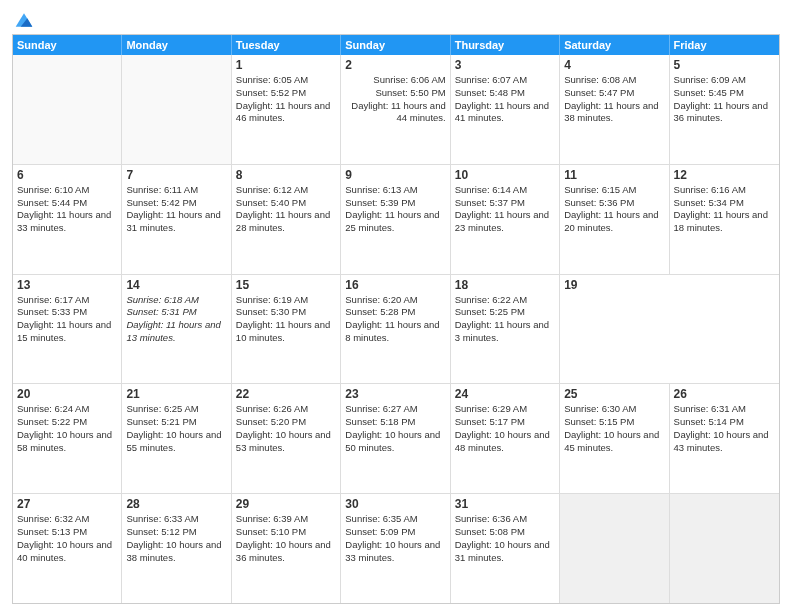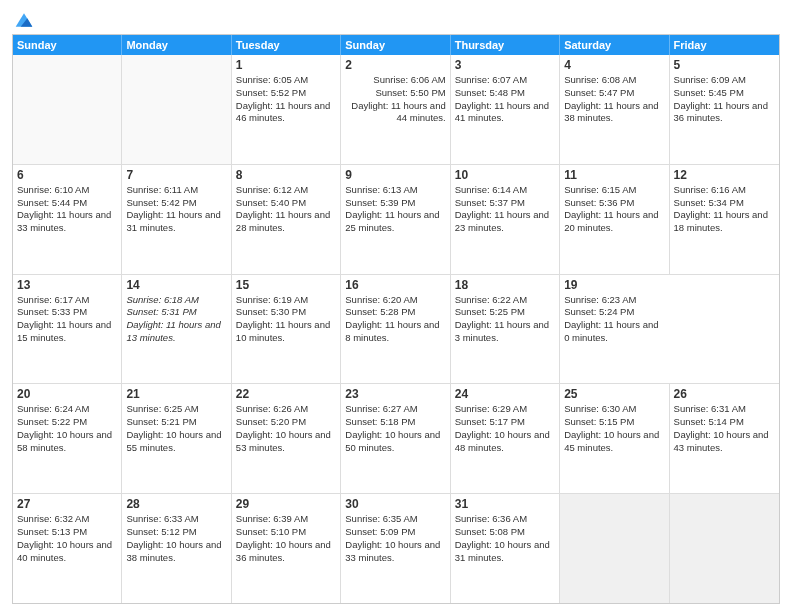--- a/index.html
+++ b/index.html
@@ -247,23 +247,20 @@
 Daylight: 11 hours and 8 minutes.</div>
           </div>
           <div class="cal-cell">
             <span class="day-num">18</span>
             <div class="cell-info" style="white-space: pre-line;">Sunrise: 6:22 AM
 Sunset: 5:25 PM
 Daylight: 11 hours and 3 minutes.</div>
           </div>
           <div class="cal-cell">
             <span class="day-num">19</span>
-            <div class="cell-info" style="white-space: pre-line;">Sunrise: 6:23 AM
-Sunset: 5:24 PM
-Daylight: 11 hours and 0 minutes.</div>
           </div>
         </div>
         <div class="cal-week">
           <div class="cal-cell">
             <span class="day-num">20</span>
             <div class="cell-info" style="white-space: pre-line;">Sunrise: 6:24 AM
 Sunset: 5:22 PM
 Daylight: 10 hours and 58 minutes.</div>
           </div>
           <div class="cal-cell">

